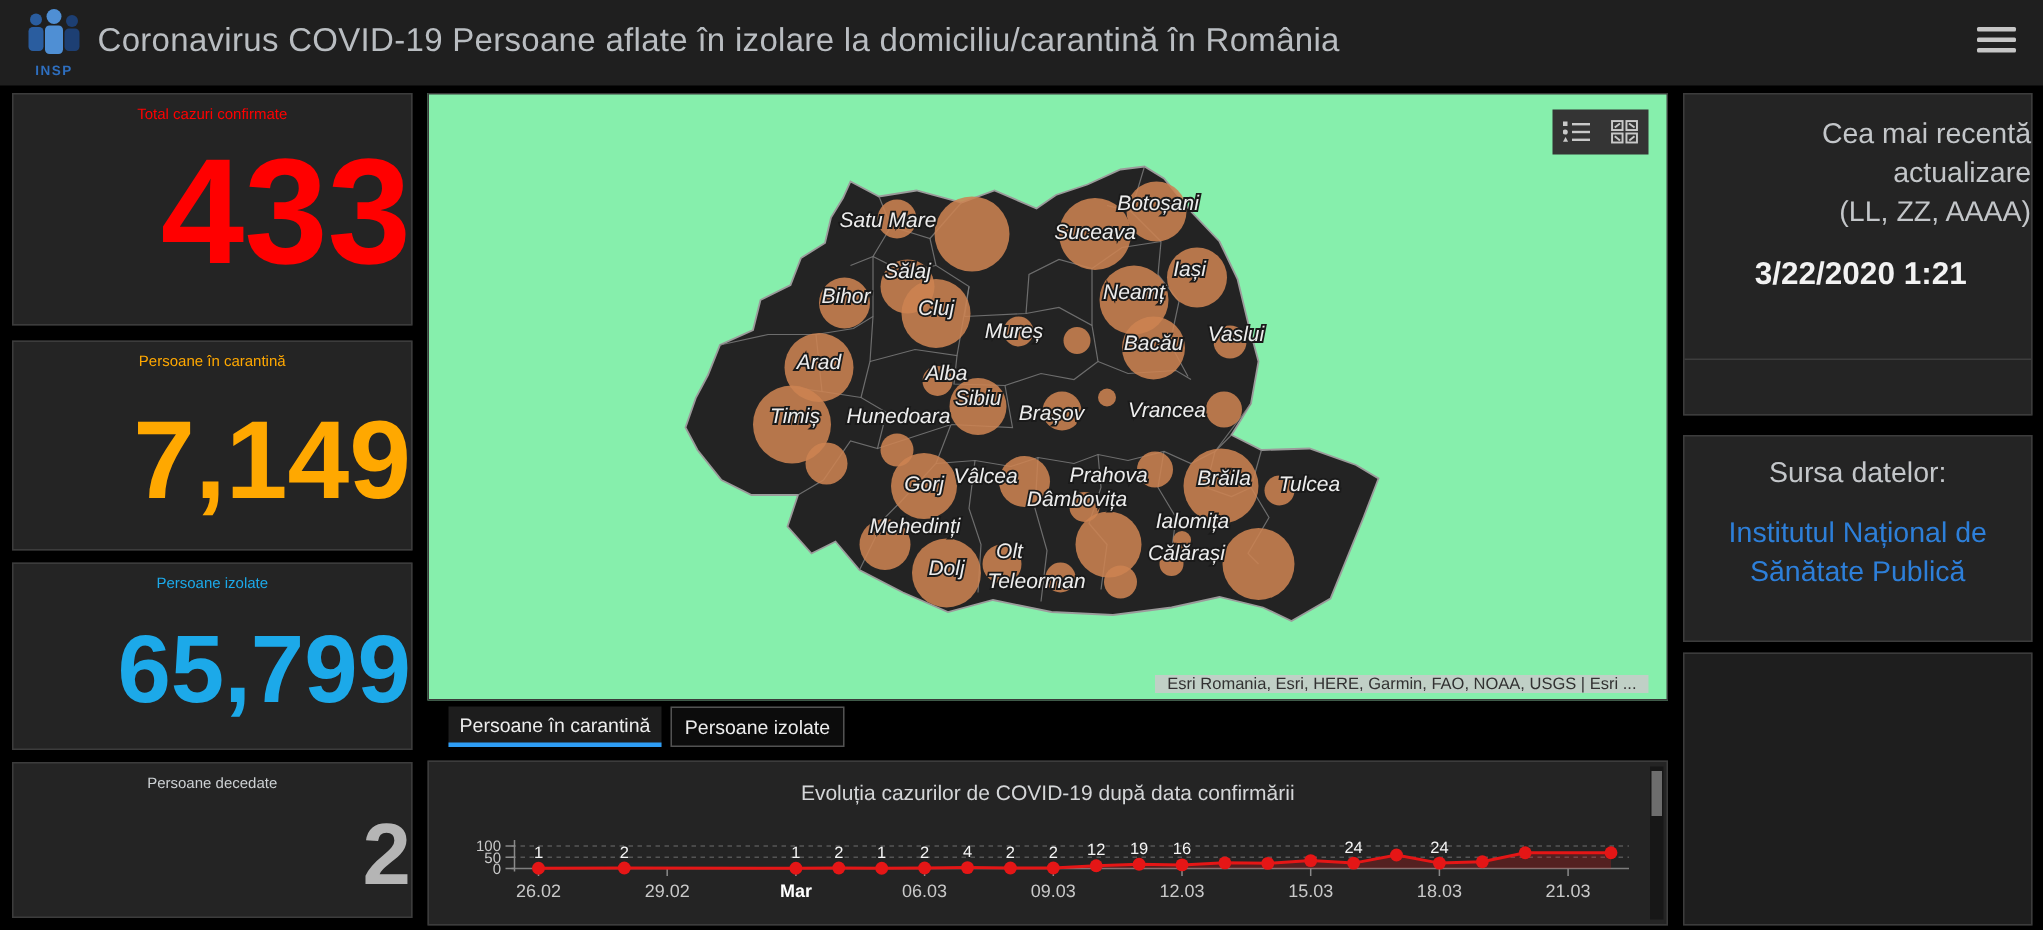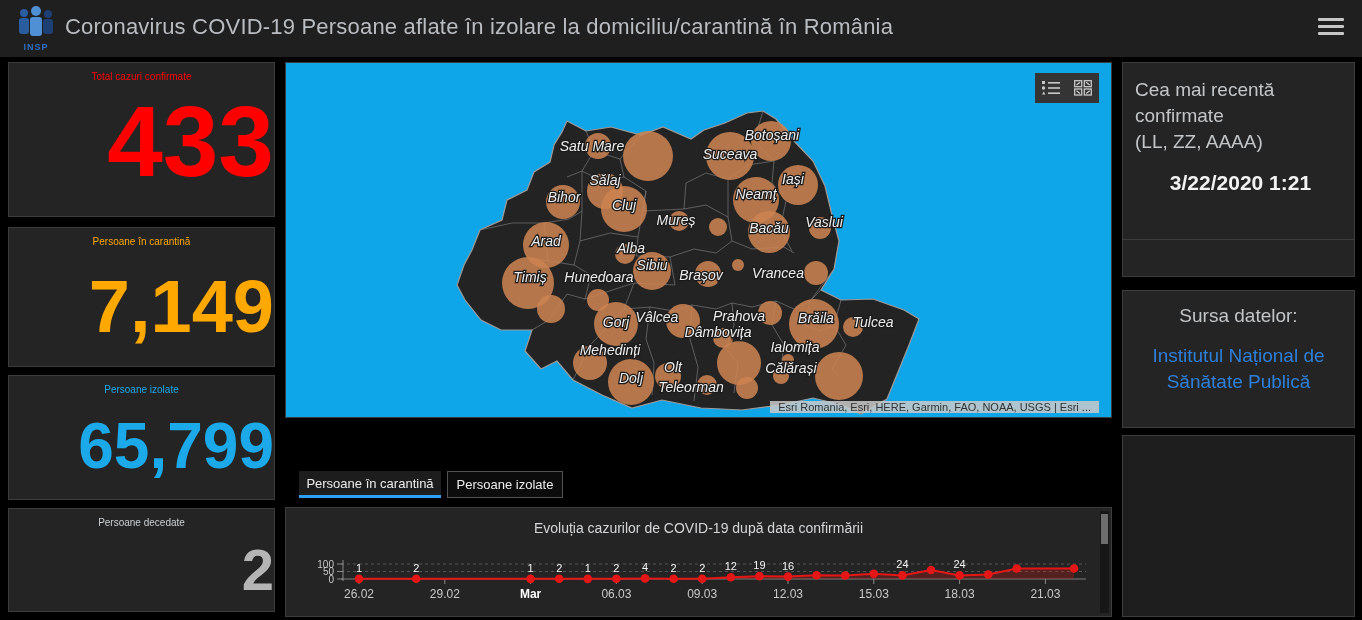--- a/index.html
+++ b/index.html
@@ -18,21 +18,21 @@
   .hamburger { position:absolute; right:18px; top:18px; width:26px; height:20px; cursor:pointer; }
   .hamburger span { display:block; height:3px; background:#c6c6c6; margin:0 0 4px 0; border-radius:1px; }
 
   
   .card { position:absolute; background:#242424; border:1px solid #3c3c3c; }
 
   .stat-label { position:absolute; top:8px; left:0; width:100%; text-align:center; font-size:10px; }
   .stat-value { position:absolute; left:0; width:100%; text-align:right; font-weight:bold; line-height:1; }
 
   
-  .map-panel { left:285px; top:62px; width:827px; height:356px; background:#0ea5e9; overflow:hidden; }
+  .map-panel { left:285px; top:62px; width:827px; height:405px; background:#86efac; overflow:hidden; }
   .map-svg { position:absolute; left:0; top:0; }
   .map-toolbar { position:absolute; top:10px; right:12px; width:64px; height:30px; background:#343434;
                  display:flex; align-items:center; justify-content:space-around; }
   .map-tool-btn { width:26px; height:24px; display:flex; align-items:center; justify-content:center; cursor:pointer; }
   .attribution { position:absolute; right:12px; bottom:4px; background:rgba(202,202,202,.85);
                  color:#323232; font-size:11px; padding:0 8px; white-space:nowrap; }
 
   
   .tab { position:absolute; height:27px; top:471px; display:flex; align-items:center; justify-content:center;
          font-size:13px; color:#ededed; cursor:pointer; }
@@ -41,21 +41,21 @@
 
   
   .chart-panel { left:285px; top:507px; width:827px; height:110px; }
   .chart-title { position:absolute; top:12px; left:0; width:100%; text-align:center;
                  font-size:14px; color:#d4d6d8; }
   .chart-svg { position:absolute; left:0; top:0; }
   .chart-scrollbar { position:absolute; right:2px; top:3px; width:9px; height:102px; background:#171717; }
   .chart-scroll-thumb { position:absolute; left:1px; top:3px; width:7px; height:30px; background:#6d6d6d; }
 
   
-  .update-title { position:absolute; top:14px; left:0; width:100%; text-align:left;
+  .update-title { position:absolute; top:14px; left:0; width:100%; text-align:right;
                   font-size:19px; line-height:26px; color:#c3c6c9;padding-left:12px; }
   .update-value { position:absolute; top:106px; left:2px; width:100%; text-align:center;
                   font-size:21px; line-height:28px; font-weight:bold; color:#f2f2f2; }
   .update-divider { position:absolute; top:176px; left:0; width:100%; height:1px; background:#3d3d3d; }
   .source-title { position:absolute; top:14px; left:0; width:100%; text-align:center;
                   font-size:19px; color:#c3c6c9; }
   .source-link { position:absolute; top:52px; left:0; width:100%; text-align:center;
                  font-size:19px; line-height:26px; color:#2d7fd9; cursor:pointer; text-decoration:none; }
 </style>
 </head>
@@ -302,21 +302,21 @@
       </svg>
     <div class="chart-title">Evoluția cazurilor de COVID-19 după data confirmării</div>
     <div class="chart-scrollbar">
       <div class="chart-scroll-thumb"></div>
     </div>
   </div>
 
   <div class="card" style="left:1122px; top:62px; width:233px; height:215px;">
     <div class="update-title">
       <div>Cea mai recentă</div>
-      <div>confirmate</div>
+      <div>actualizare</div>
       <div>(LL, ZZ, AAAA)</div>
     </div>
     <div class="update-value">
       <div>3/22/2020 1:21</div>
     </div>
     <div class="update-divider"></div>
   </div>
 
   <div class="card" style="left:1122px; top:290px; width:233px; height:138px;padding-left:42px;">
     <div class="source-title">Sursa datelor:</div>

